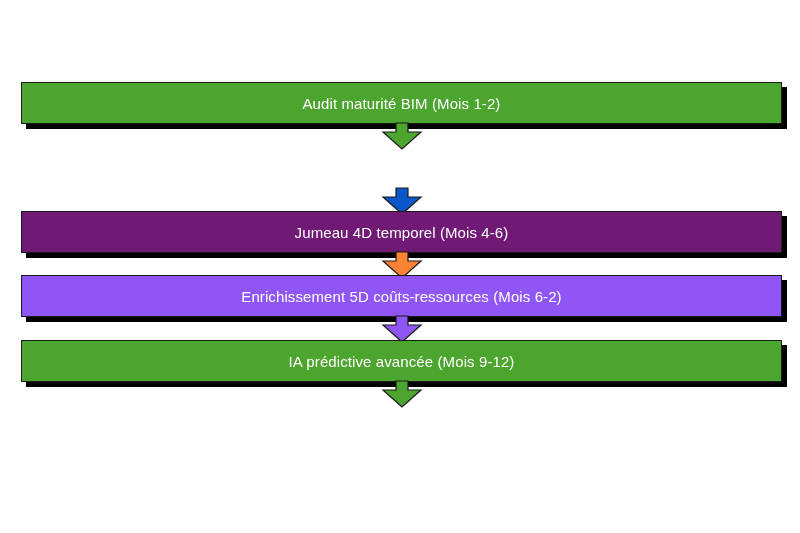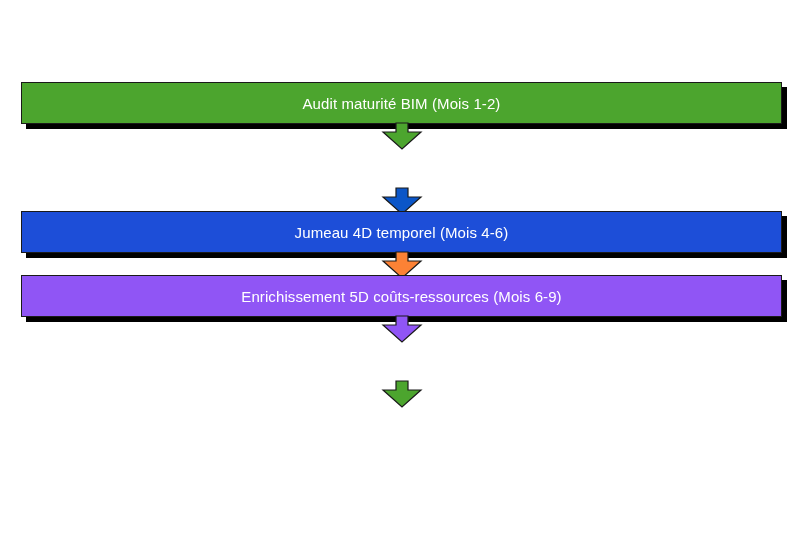--- a/index.html
+++ b/index.html
@@ -73,40 +73,43 @@
     </svg>
   </div>
 
 
   <div class="flow-arrow" id="arrow-2" style="top:188px;">
     <svg viewBox="0 0 46 26">
       <polygon points="17,0 29,0 29,9 42,9 23,26 4,9 17,9" class="arrowshape" stroke="#1a1a1a" stroke-width="1.2" fill="#0b56c8"></polygon>
     </svg>
   </div>
 
-  <div class="flow-node" id="box-3" style="top: 211px; background: #1d4ed8; border-color: rgb(26, 26, 26); box-shadow: rgb(0, 0, 0) 5px 5px 0px 0px;">
+  <div class="flow-node" id="box-3" style="top: 211px; background: #701a75; border-color: rgb(26, 26, 26); box-shadow: rgb(0, 0, 0) 5px 5px 0px 0px;">
     <span class="flow-node-label" style="color: rgb(255, 255, 255);">Jumeau 4D temporel (Mois 4-6)</span>
   </div>
 
   <div class="flow-arrow" id="arrow-3" style="top:252px;">
     <svg viewBox="0 0 46 26">
       <polygon points="17,0 29,0 29,9 42,9 23,26 4,9 17,9" class="arrowshape" stroke="#1a1a1a" stroke-width="1.2" fill="#fc8235"></polygon>
     </svg>
   </div>
 
   <div class="flow-node" id="box-4" style="top: 275px; background: rgb(144, 85, 245); border-color: rgb(26, 26, 26); box-shadow: rgb(0, 0, 0) 5px 5px 0px 0px;">
-    <span class="flow-node-label" style="color: rgb(255, 255, 255);">Enrichissement 5D coûts-ressources (Mois 6-9)</span>
+    <span class="flow-node-label" style="color: rgb(255, 255, 255);">Enrichissement 5D coûts-ressources (Mois 6-2)</span>
   </div>
 
   <div class="flow-arrow" id="arrow-4" style="top:316px;">
     <svg viewBox="0 0 46 26">
       <polygon points="17,0 29,0 29,9 42,9 23,26 4,9 17,9" class="arrowshape" stroke="#1a1a1a" stroke-width="1.2" fill="#9055f5"></polygon>
     </svg>
   </div>
 
+  <div class="flow-node" id="box-5" style="top: 340px; background: rgb(76, 165, 46); border-color: rgb(26, 26, 26); box-shadow: rgb(0, 0, 0) 5px 5px 0px 0px;">
+    <span class="flow-node-label" style="color: rgb(255, 255, 255);">IA prédictive avancée (Mois 9-12)</span>
+  </div>
 
   <div class="flow-arrow" id="arrow-5" style="top:381px;">
     <svg viewBox="0 0 46 26">
       <polygon points="17,0 29,0 29,9 42,9 23,26 4,9 17,9" class="arrowshape" stroke="#1a1a1a" stroke-width="1.2" fill="#4ca52e"></polygon>
     </svg>
   </div>
 
 
 </div>
 

